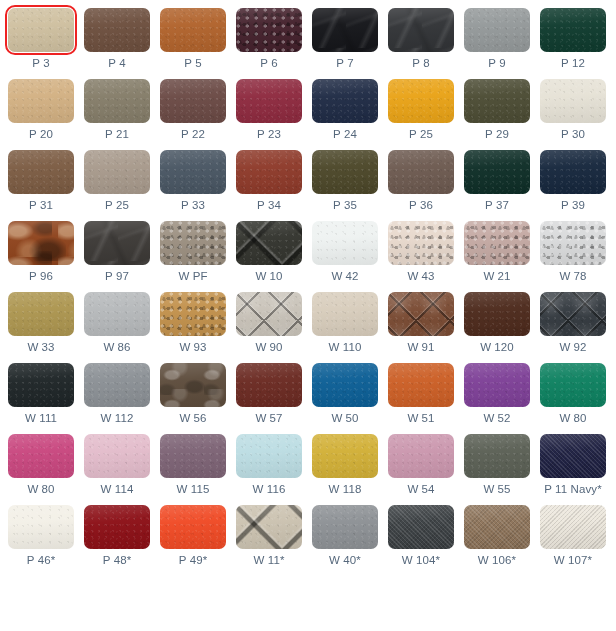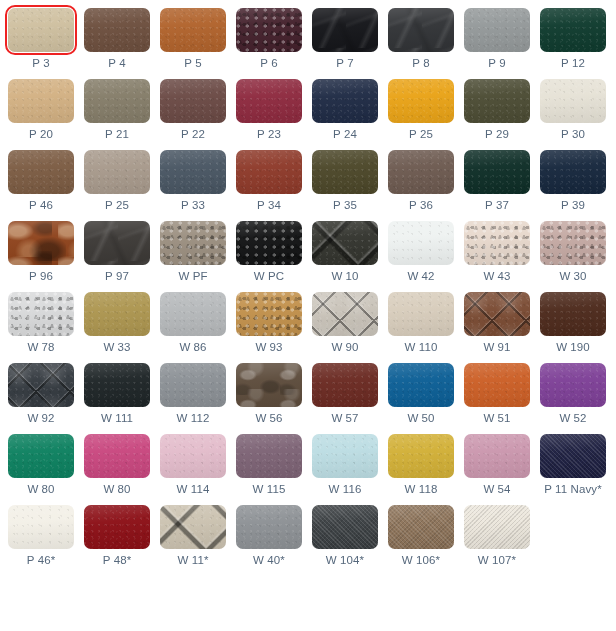--- a/index.html
+++ b/index.html
@@ -264,21 +264,21 @@
         <div class="grain"></div>
         <div class="gloss"></div>
       </div>
       <div class="swatch-label">P 30</div>
     </div>
     <div class="swatch-cell">
       <div class="swatch-chip tex-grain" style="background: rgb(124, 92, 67);">
         <div class="grain"></div>
         <div class="gloss"></div>
       </div>
-      <div class="swatch-label">P 46</div>
+      <div class="swatch-label">P 31</div>
     </div>
     <div class="swatch-cell">
       <div class="swatch-chip tex-grain" style="background: rgb(168, 154, 140);">
         <div class="grain"></div>
         <div class="gloss"></div>
       </div>
       <div class="swatch-label">P 25</div>
     </div>
     <div class="swatch-cell">
       <div class="swatch-chip tex-grain" style="background: rgb(73, 86, 99);">
@@ -337,27 +337,20 @@
       <div class="swatch-label">P 97</div>
     </div>
     <div class="swatch-cell">
       <div class="swatch-chip tex-pebble" style="background: rgb(155, 143, 128);">
         <div class="grain"></div>
         <div class="gloss"></div>
       </div>
       <div class="swatch-label">W PF</div>
     </div>
     <div class="swatch-cell">
-      <div class="swatch-chip tex-pebble" style="background: rgb(19, 20, 21);">
-        <div class="grain"></div>
-        <div class="gloss"></div>
-      </div>
-      <div class="swatch-label">W PC</div>
-    </div>
-    <div class="swatch-cell">
       <div class="swatch-chip tex-xquilt" style="background: rgb(51, 52, 46);">
         <div class="grain"></div>
         <div class="quilt"></div>
         <div class="gloss"></div>
       </div>
       <div class="swatch-label">W 10</div>
     </div>
     <div class="swatch-cell">
       <div class="swatch-chip tex-grain" style="background: rgb(238, 242, 241);">
         <div class="grain"></div>
@@ -370,21 +363,21 @@
         <div class="grain"></div>
         <div class="gloss"></div>
       </div>
       <div class="swatch-label">W 43</div>
     </div>
     <div class="swatch-cell">
       <div class="swatch-chip tex-pebble" style="background: rgb(196, 169, 163);">
         <div class="grain"></div>
         <div class="gloss"></div>
       </div>
-      <div class="swatch-label">W 30</div>
+      <div class="swatch-label">W 21</div>
     </div>
     <div class="swatch-cell">
       <div class="swatch-chip tex-pebble" style="background: rgb(217, 218, 219);">
         <div class="grain"></div>
         <div class="gloss"></div>
       </div>
       <div class="swatch-label">W 78</div>
     </div>
     <div class="swatch-cell">
       <div class="swatch-chip tex-grain" style="background: rgb(173, 150, 80);">
@@ -428,21 +421,21 @@
         <div class="quilt"></div>
         <div class="gloss"></div>
       </div>
       <div class="swatch-label">W 91</div>
     </div>
     <div class="swatch-cell">
       <div class="swatch-chip tex-grain" style="background: rgb(77, 42, 28);">
         <div class="grain"></div>
         <div class="gloss"></div>
       </div>
-      <div class="swatch-label">W 190</div>
+      <div class="swatch-label">W 120</div>
     </div>
     <div class="swatch-cell">
       <div class="swatch-chip tex-quilt" style="background: rgb(52, 58, 64);">
         <div class="grain"></div>
         <div class="quilt"></div>
         <div class="gloss"></div>
       </div>
       <div class="swatch-label">W 92</div>
     </div>
     <div class="swatch-cell">
@@ -537,39 +530,53 @@
       <div class="swatch-label">W 118</div>
     </div>
     <div class="swatch-cell">
       <div class="swatch-chip tex-grain" style="background: rgb(203, 151, 174);">
         <div class="grain"></div>
         <div class="gloss"></div>
       </div>
       <div class="swatch-label">W 54</div>
     </div>
     <div class="swatch-cell">
+      <div class="swatch-chip tex-grain" style="background: rgb(91, 96, 85);">
+        <div class="grain"></div>
+        <div class="gloss"></div>
+      </div>
+      <div class="swatch-label">W 55</div>
+    </div>
+    <div class="swatch-cell">
       <div class="swatch-chip tex-woven" style="background: rgb(29, 31, 65);">
         <div class="grain"></div>
         <div class="gloss"></div>
       </div>
       <div class="swatch-label">P 11 Navy*</div>
     </div>
     <div class="swatch-cell">
       <div class="swatch-chip tex-grain" style="background: rgb(243, 240, 231);">
         <div class="grain"></div>
         <div class="gloss"></div>
       </div>
       <div class="swatch-label">P 46*</div>
     </div>
     <div class="swatch-cell">
       <div class="swatch-chip tex-grain" style="background: rgb(140, 15, 22);">
         <div class="grain"></div>
         <div class="gloss"></div>
       </div>
       <div class="swatch-label">P 48*</div>
+    </div>
+    <div class="swatch-cell">
+      <div class="swatch-chip tex-grain" style="background: rgb(240, 74, 37);">
+        <div class="grain"></div>
+        <div class="gloss"></div>
+      </div>
+      <div class="swatch-label">P 49*</div>
     </div>
     <div class="swatch-cell">
       <div class="swatch-chip tex-xquilt" style="background: rgb(203, 194, 176);">
         <div class="grain"></div>
         <div class="quilt"></div>
         <div class="gloss"></div>
       </div>
       <div class="swatch-label">W 11*</div>
     </div>
     <div class="swatch-cell">

